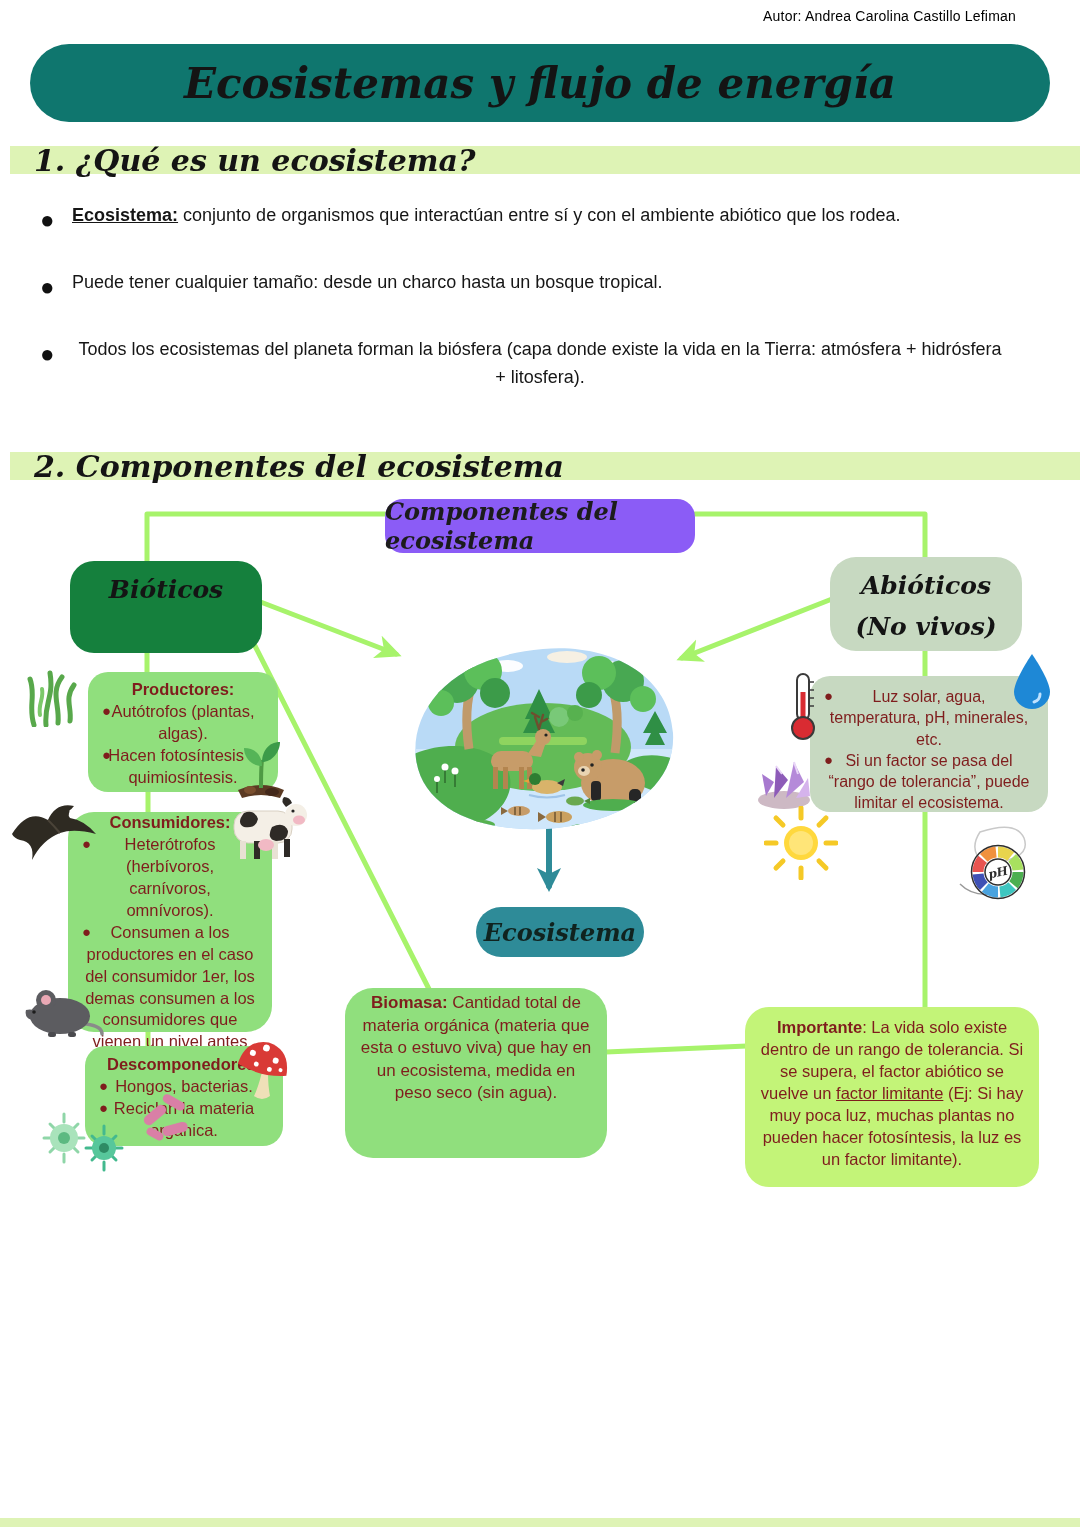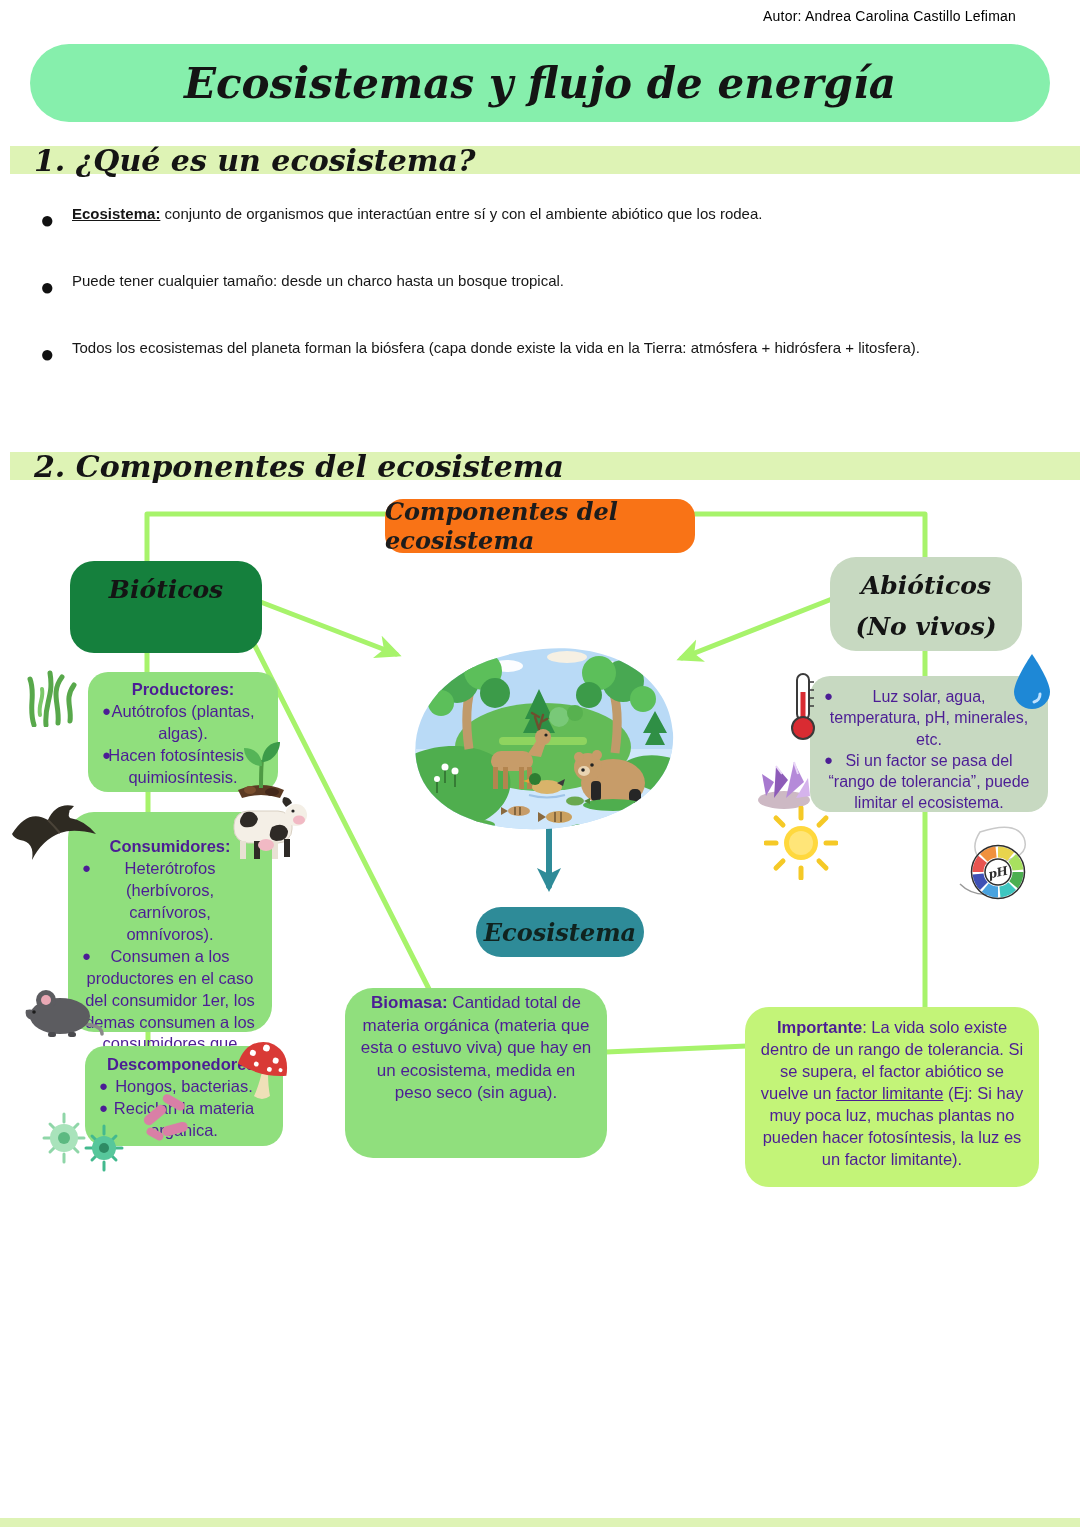--- a/index.html
+++ b/index.html
@@ -9,52 +9,52 @@
     font-family:"Liberation Sans", sans-serif; color:#1c1c1c;
   }
   .script { font-family:"DejaVu Serif", serif; font-style:italic; font-weight:700; }
 
   .author {
     position:absolute; top:8px; right:64px; font-size:14px; color:#000000;
     letter-spacing:0.2px;
   }
   .title-banner {
     position:absolute; left:30px; top:44px; width:1020px; height:78px;
-    background:#86efac; border-radius:40px;
+    background:#0f766e; border-radius:40px;
     display:flex; align-items:center; justify-content:center;
   }
   .title-banner .t { font-size:42px; color:#141414; }
 
   .band { position:absolute; left:10px; width:1070px; height:28px; background:#def3b5;
     display:flex; align-items:center; padding-left:24px; }
   .band .t { font-size:30px; color:#141414; }
   #band1 { top:146px; }
   #band2 { top:440px;margin-top:12px; }
 
   .bullets { position:absolute; left:40px; top:202px; width:968px; }
   .bullet { display:flex; margin-bottom:31px; }
   .bullet .dot { width:32px; font-size:24px; line-height:1.5; color:#111; flex:0 0 32px; }
-  .bullet .txt { font-size:15px; line-height:1.55; color:#161616; }
+  .bullet .txt { font-size:18px; line-height:1.55; color:#161616;text-align:center; }
   .lead-bold-u { font-weight:700; text-decoration:underline; }
 
   
   .node { position:absolute; z-index:2; }
   .pill-bright {
-    background:#f97316; border-radius:18px;
+    background:#8b5cf6; border-radius:18px;
     display:flex; align-items:center; justify-content:center;
   }
   .box-green { background:#15803d; border-radius:24px; }
   .box-green-body { background:#90df7d; border-radius:20px; }
   .box-sage { background:#c7d9c1; border-radius:20px; }
   .box-highlight { background:#c3f478; border-radius:24px; }
   .pill-teal { background:#2e8b98; border-radius:26px;
     display:flex; align-items:center; justify-content:center; }
 
   .node-label { text-align:center; font-size:25px; color:#141414; line-height:1.65; padding-top:8px; }
-  .small-body { font-size:16.5px; line-height:1.33; color:#4c1d95; text-align:center; }
+  .small-body { font-size:16.5px; line-height:1.33; color:#7f1d1d; text-align:center; }
   .box-title { font-weight:700; }
   .bline { position:relative; padding:0 16px; }
   .bline .bdot { position:absolute; left:14px; top:0; font-size:15px; }
   .underline { text-decoration:underline; }
   .b { font-weight:700; }
 
   svg.layer { position:absolute; left:0; top:0; z-index:1; }
   .icon { position:absolute; z-index:3; }
   .illus { position:absolute; z-index:2; }
 
@@ -129,21 +129,21 @@
   <div>Abióticos</div>
   <div>(No vivos)</div>
 </div>
 
 <div class="node box-green-body small-body" style="left:88px; top:672px; width:190px; height:120px; padding-top:7px;">
   <div class="box-title">Productores:</div>
   <div class="bline"><span class="bdot">●</span><span>Autótrofos (plantas, algas).</span></div>
   <div class="bline"><span class="bdot">●</span><span>Hacen fotosíntesis o quimiosíntesis.</span></div>
 </div>
 
-<div class="node box-green-body small-body" style="left:68px; top:812px; width:204px; height:220px; padding-top:24px; border-radius:26px;">
+<div class="node box-green-body small-body" style="left:68px; top:812px; width:204px; height:220px; padding-top:0; border-radius:26px;">
   <div class="box-title">Consumidores:</div>
   <div class="bline"><span class="bdot">●</span><span>Heterótrofos (herbívoros, carnívoros, omnívoros).</span></div>
   <div class="bline"><span class="bdot">●</span><span>Consumen a los productores en el caso del consumidor 1er, los demas consumen a los consumidores que vienen un nivel antes que ellos.</span></div>
 </div>
 
 <div class="node box-green-body small-body" style="left:85px; top:1046px; width:198px; height:100px; padding-top:8px;">
   <div class="box-title">Descomponedores:</div>
   <div class="bline"><span class="bdot">●</span><span>Hongos, bacterias.</span></div>
   <div class="bline"><span class="bdot">●</span><span>Reciclan la materia orgánica.</span></div>
 </div>

